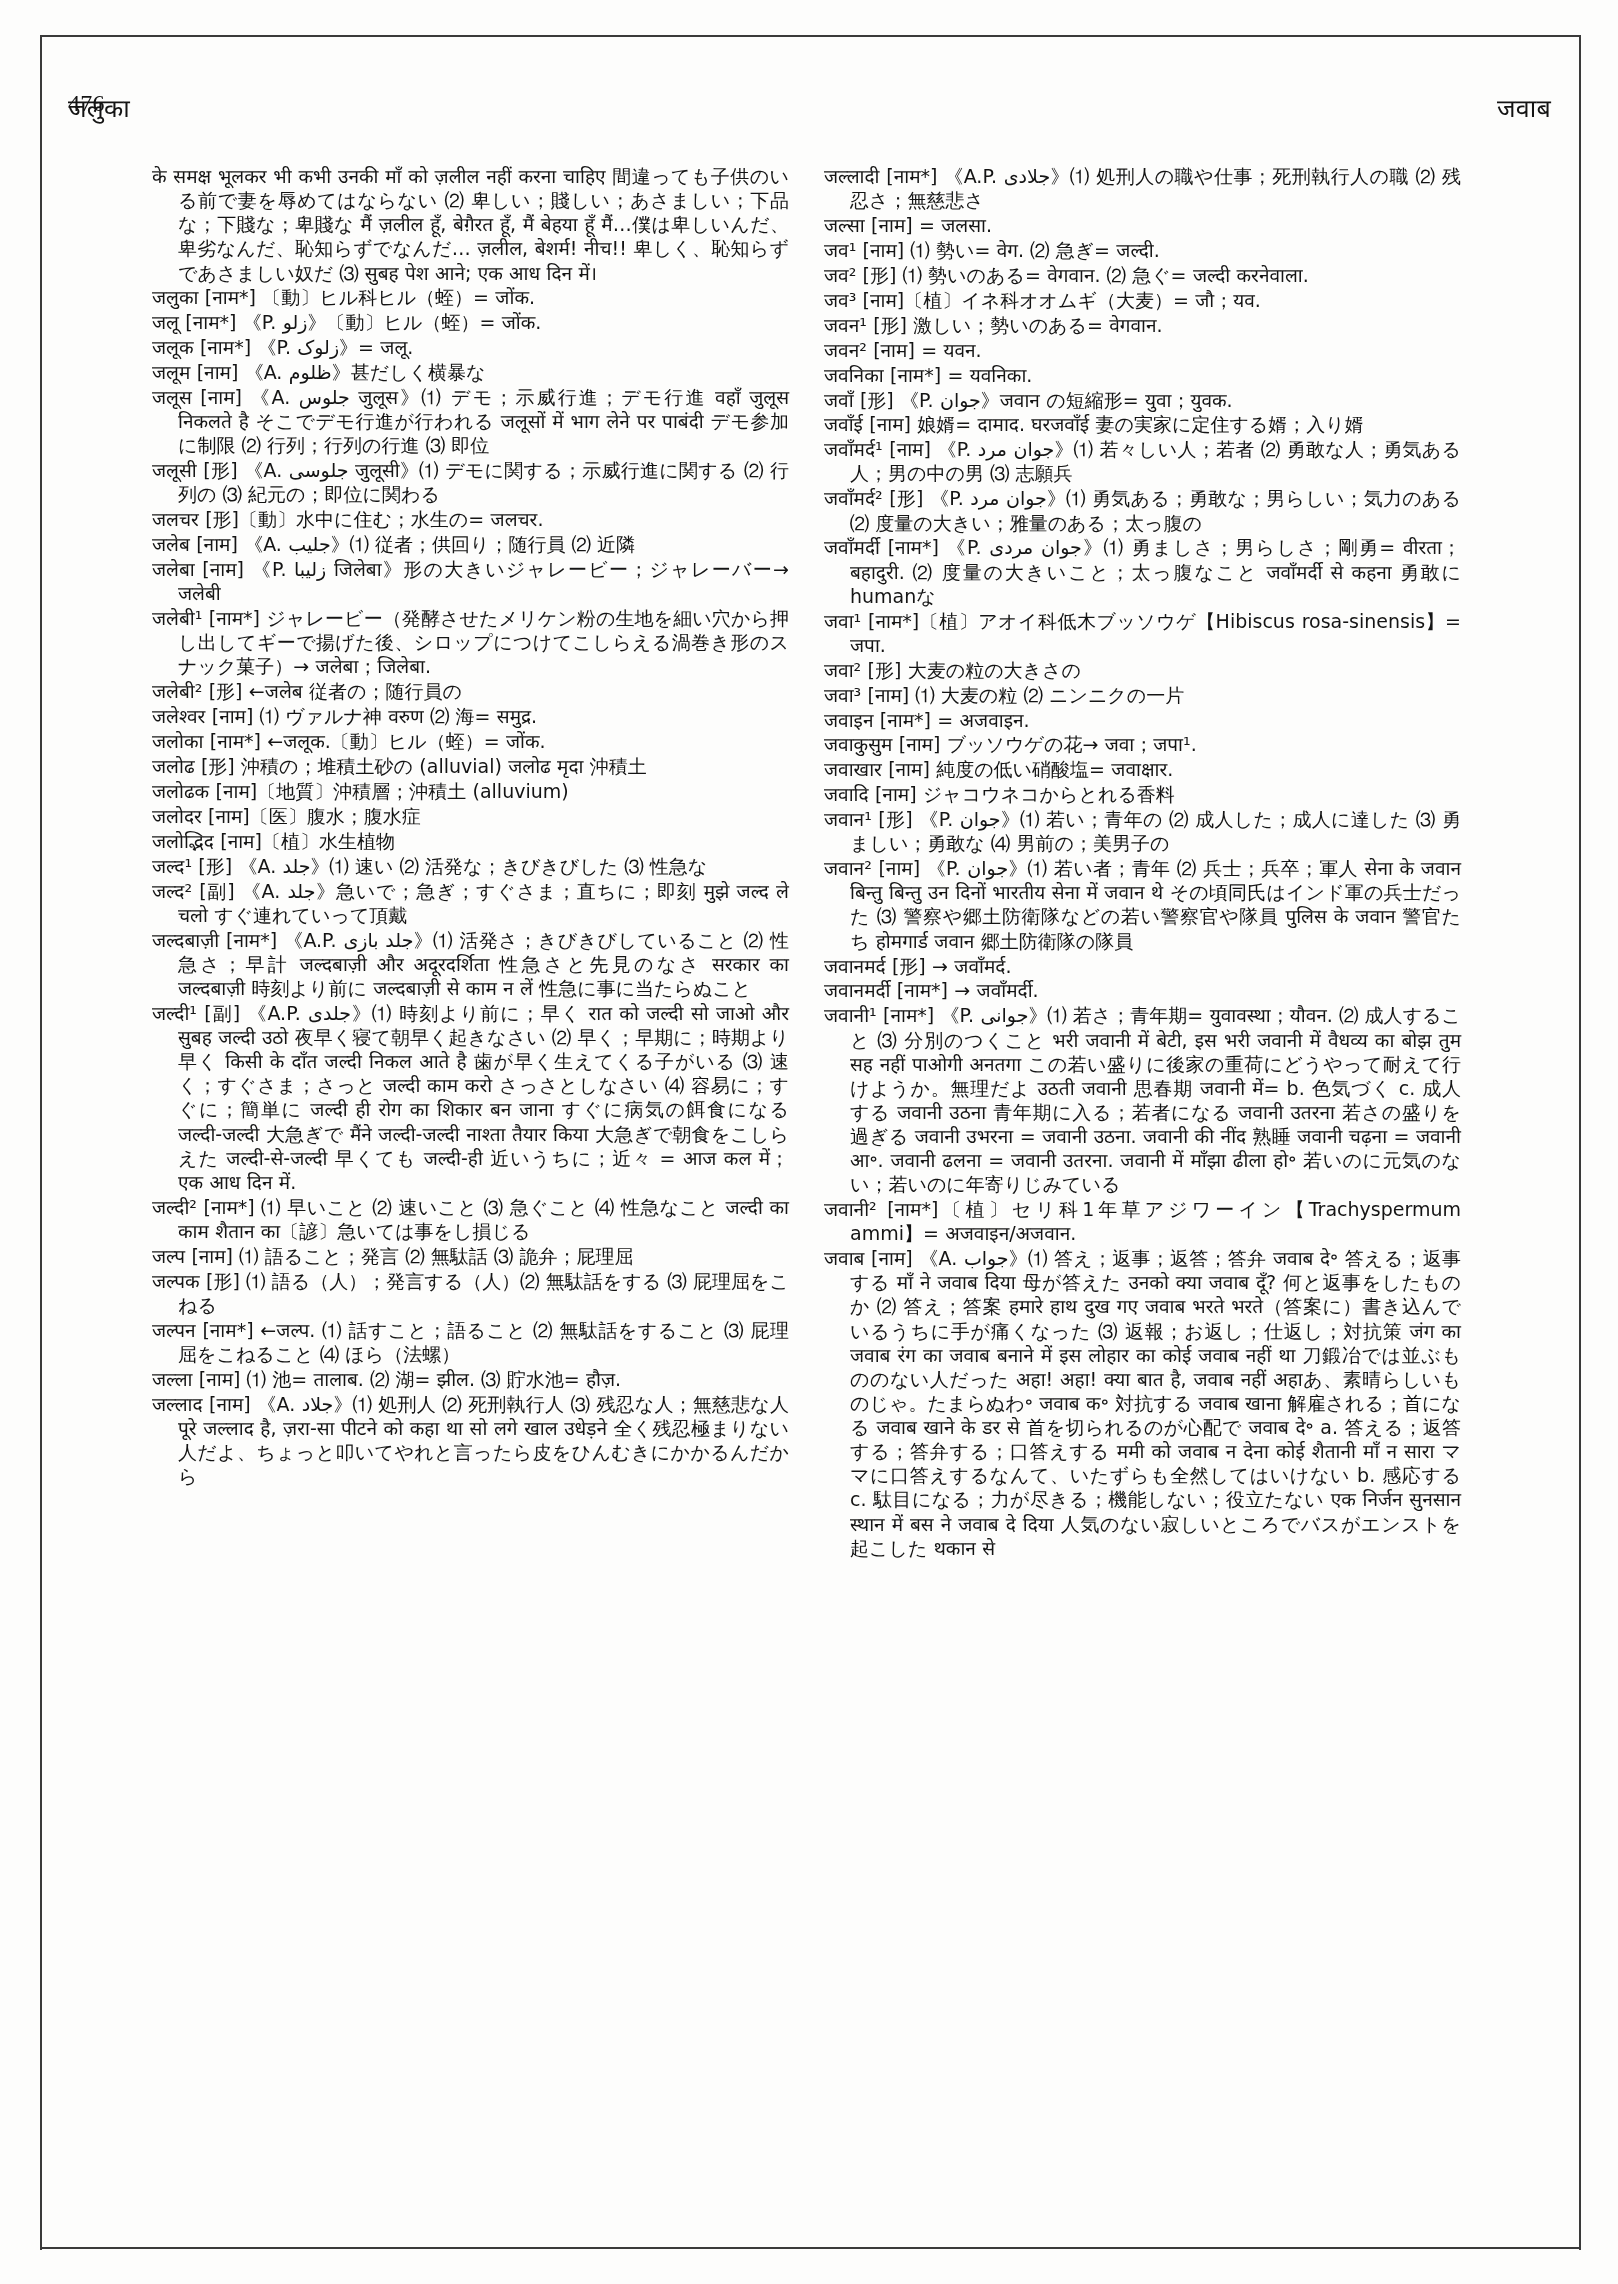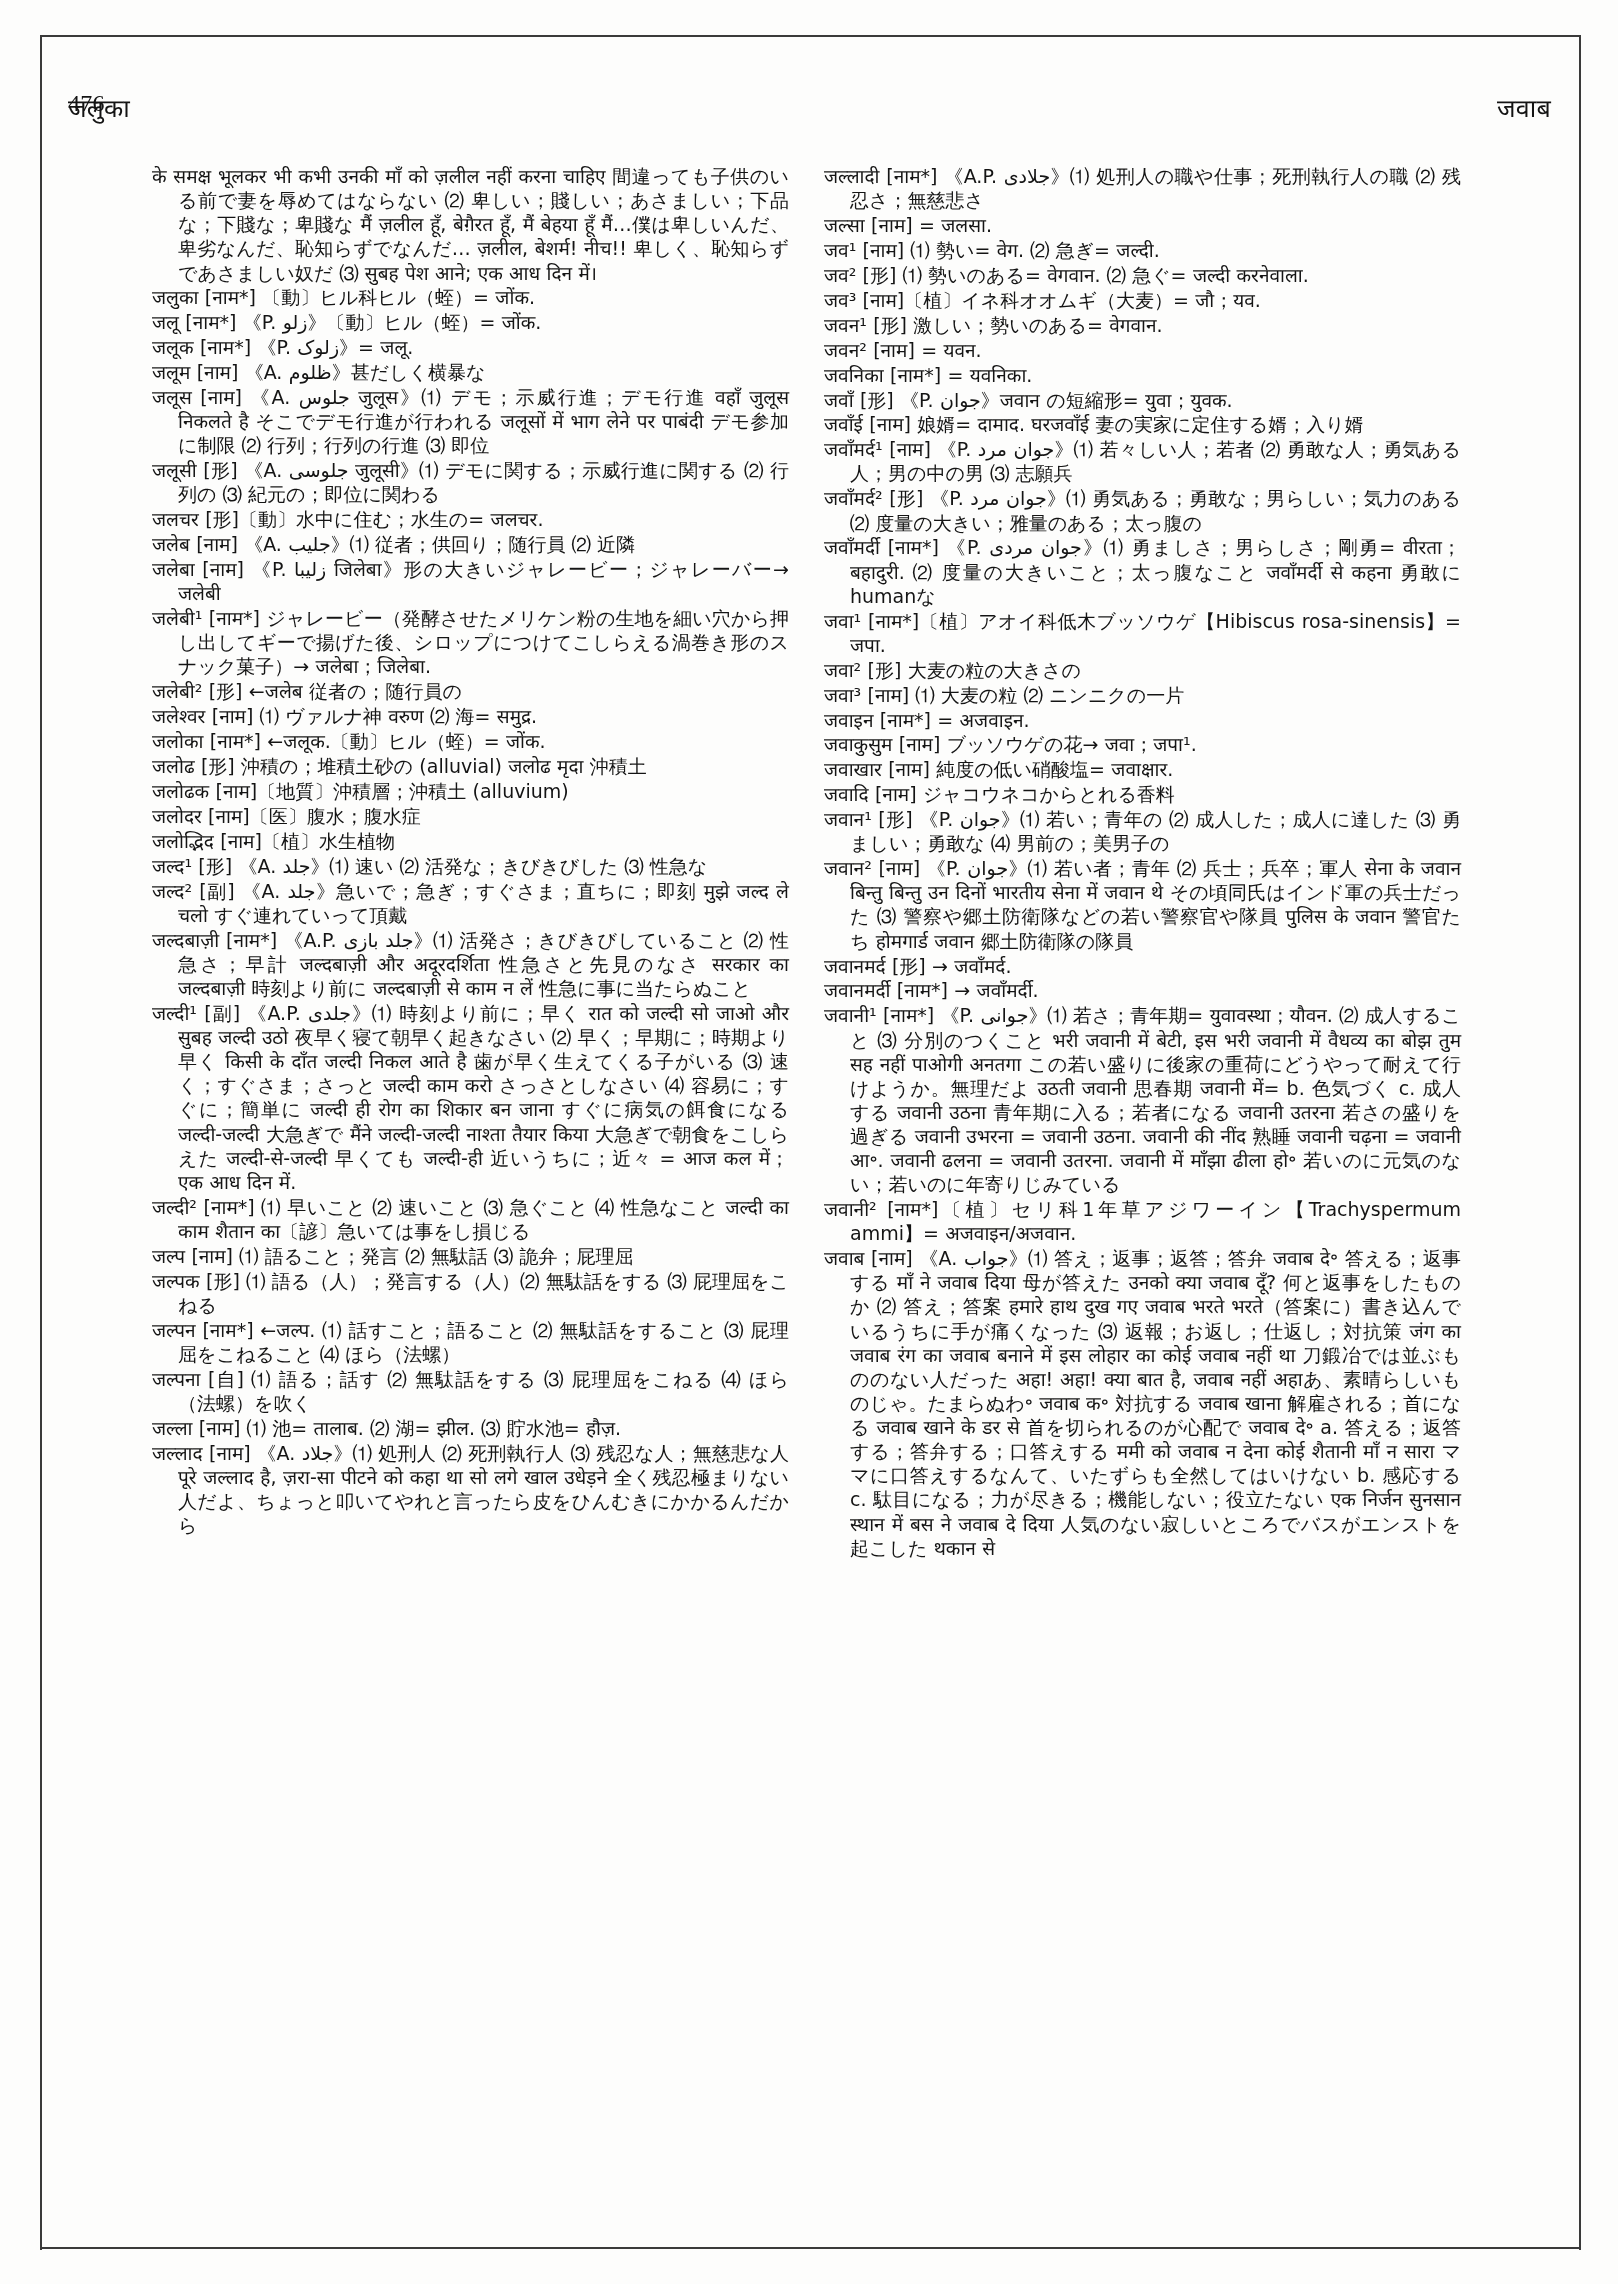--- a/index.html
+++ b/index.html
@@ -101,21 +101,20 @@
       <p class="entry">जलोदर [नाम]〔医〕腹水；腹水症</p>
       <p class="entry">जलोद्भिद [नाम]〔植〕水生植物</p>
       <p class="entry">जल्द¹ [形] 《A. جلد》⑴ 速い ⑵ 活発な；きびきびした ⑶ 性急な</p>
       <p class="entry">जल्द² [副] 《A. جلد》急いで；急ぎ；すぐさま；直ちに；即刻 मुझे जल्द ले चलो すぐ連れていって頂戴</p>
       <p class="entry">जल्दबाज़ी [नाम*] 《A.P. جلد بازی》⑴ 活発さ；きびきびしていること ⑵ 性急さ；早計 जल्दबाज़ी और अदूरदर्शिता 性急さと先見のなさ सरकार का जल्दबाज़ी 時刻より前に जल्दबाज़ी से काम न लें 性急に事に当たらぬこと</p>
       <p class="entry">जल्दी¹ [副] 《A.P. جلدی》⑴ 時刻より前に；早く रात को जल्दी सो जाओ और सुबह जल्दी उठो 夜早く寝て朝早く起きなさい ⑵ 早く；早期に；時期より早く किसी के दाँत जल्दी निकल आते है 歯が早く生えてくる子がいる ⑶ 速く；すぐさま；さっと जल्दी काम करो さっさとしなさい ⑷ 容易に；すぐに；簡単に जल्दी ही रोग का शिकार बन जाना すぐに病気の餌食になる जल्दी-जल्दी 大急ぎで मैंने जल्दी-जल्दी नाश्ता तैयार किया 大急ぎで朝食をこしらえた जल्दी-से-जल्दी 早くても जल्दी-ही 近いうちに；近々 = आज कल में；एक आध दिन में.</p>
       <p class="entry">जल्दी² [नाम*] ⑴ 早いこと ⑵ 速いこと ⑶ 急ぐこと ⑷ 性急なこと जल्दी का काम शैतान का〔諺〕急いては事をし損じる</p>
       <p class="entry">जल्प [नाम] ⑴ 語ること；発言 ⑵ 無駄話 ⑶ 詭弁；屁理屈</p>
       <p class="entry">जल्पक [形] ⑴ 語る（人）；発言する（人）⑵ 無駄話をする ⑶ 屁理屈をこねる</p>
       <p class="entry">जल्पन [नाम*] ←जल्प. ⑴ 話すこと；語ること ⑵ 無駄話をすること ⑶ 屁理屈をこねること ⑷ ほら（法螺）</p>
-      <p class="entry">जल्पना [自] ⑴ 語る；話す ⑵ 無駄話をする ⑶ 屁理屈をこねる ⑷ ほら（法螺）を吹く</p>
       <p class="entry">जल्ला [नाम] ⑴ 池= तालाब. ⑵ 湖= झील. ⑶ 貯水池= हौज़.</p>
       <p class="entry">जल्लाद [नाम] 《A. جلاد》⑴ 処刑人 ⑵ 死刑執行人 ⑶ 残忍な人；無慈悲な人 पूरे जल्लाद है, ज़रा-सा पीटने को कहा था सो लगे खाल उधेड़ने 全く残忍極まりない人だよ、ちょっと叩いてやれと言ったら皮をひんむきにかかるんだから</p>
     </div>
     <div class="col">
       <p class="entry">जल्लादी [नाम*] 《A.P. جلادی》⑴ 処刑人の職や仕事；死刑執行人の職 ⑵ 残忍さ；無慈悲さ</p>
       <p class="entry">जल्सा [नाम] = जलसा.</p>
       <p class="entry">जव¹ [नाम] ⑴ 勢い= वेग. ⑵ 急ぎ= जल्दी.</p>
       <p class="entry">जव² [形] ⑴ 勢いのある= वेगवान. ⑵ 急ぐ= जल्दी करनेवाला.</p>
       <p class="entry">जव³ [नाम]〔植〕イネ科オオムギ（大麦）= जौ；यव.</p>
       <p class="entry">जवन¹ [形] 激しい；勢いのある= वेगवान.</p>

